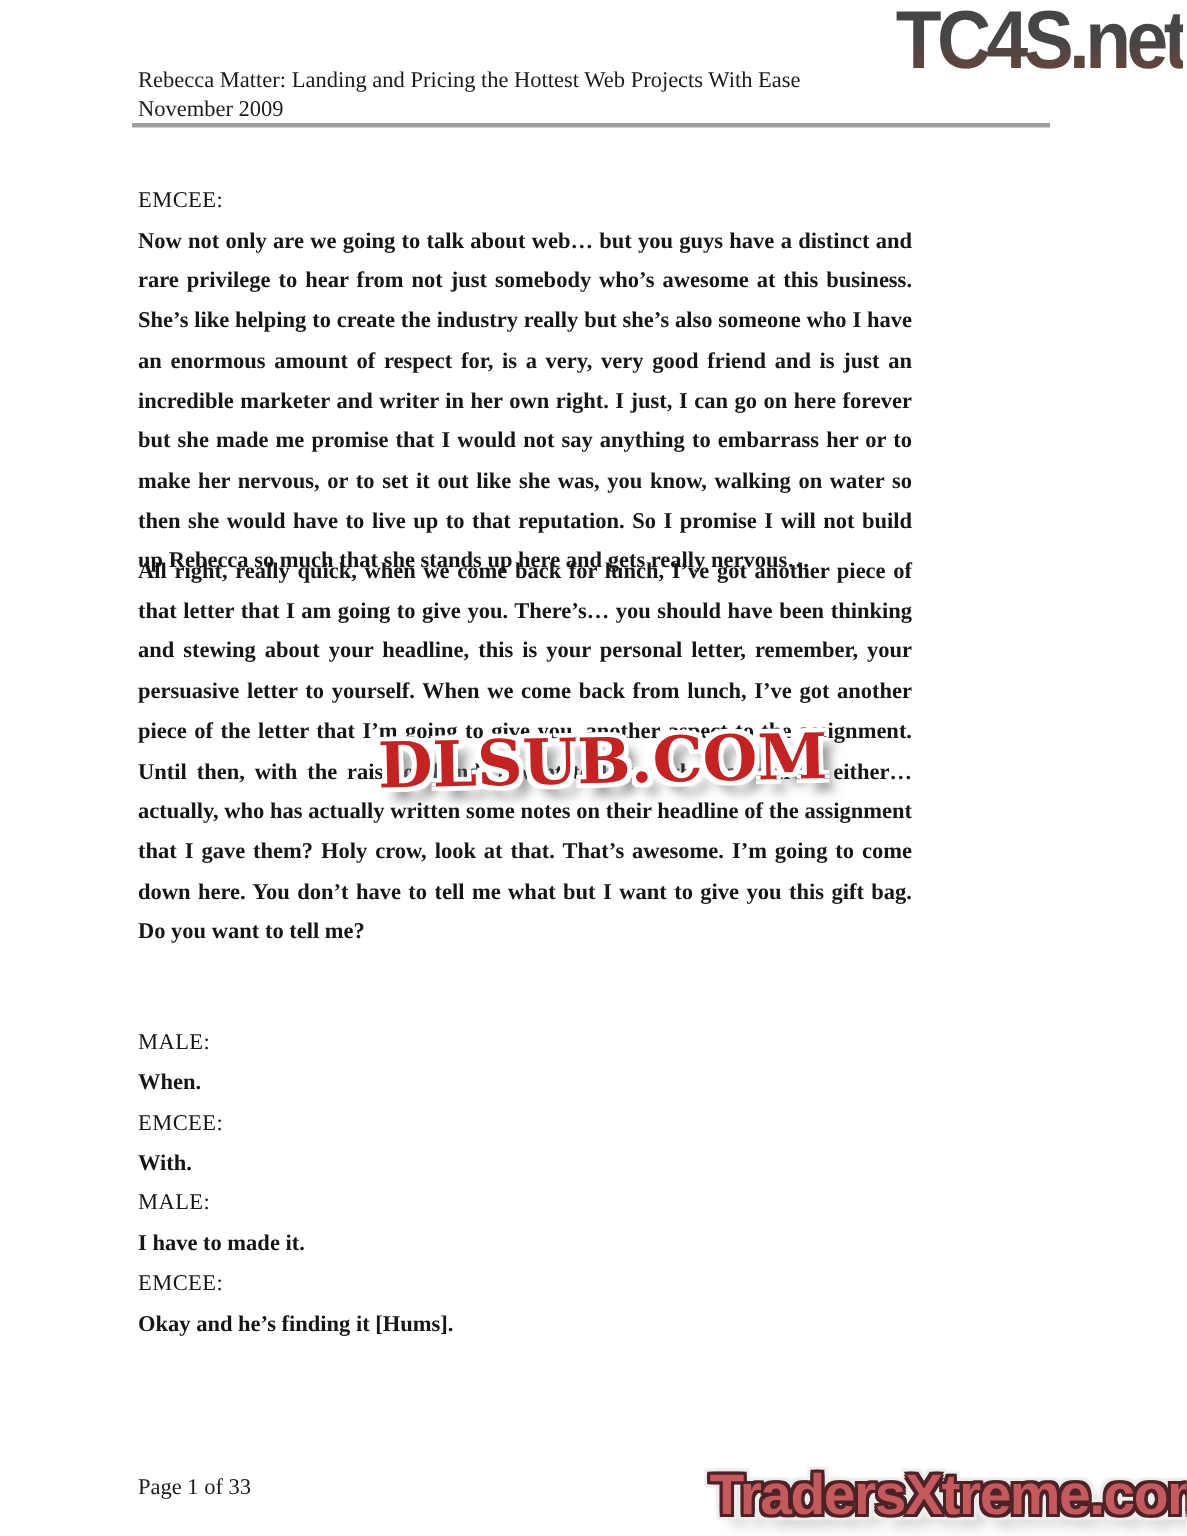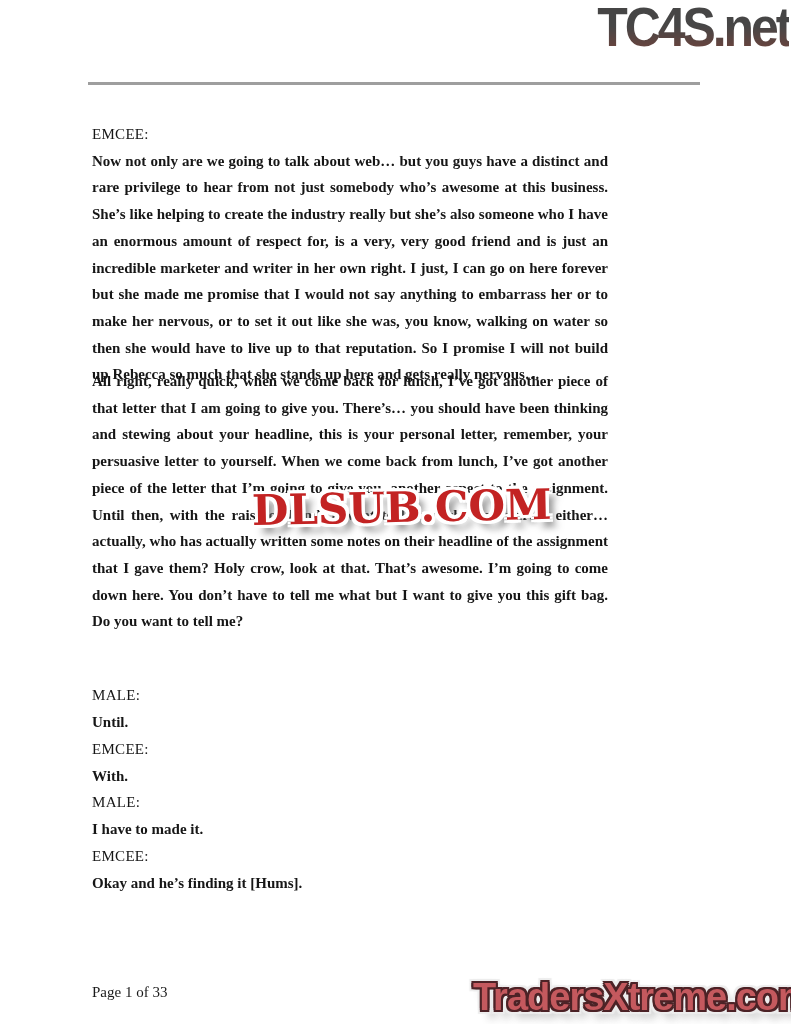--- a/index.html
+++ b/index.html
@@ -128,36 +128,40 @@
       0 -4px 1px #ededed, 0 4px 1px #ededed,
       -4px 0 1px #ededed, 4px 0 1px #ededed,
       8px 8px 9px rgba(40,40,40,0.35);
   }
 </style>
 </head>
 <body>
 
 <div class="page">
 
+  <div class="header-block">
+    <div>Rebecca Matter: Landing and Pricing the Hottest Web Projects With Ease</div>
+    <div>November 2009</div>
+  </div>
   <div class="tc4s-logo">TC4S.net</div>
   <div class="header-rule"></div>
 
   <div class="entry e1">
     <div class="speaker">EMCEE:</div>
     <div class="speech">Now not only are we going to talk about web… but you guys have a distinct and rare privilege to hear from not just somebody who’s awesome at this business. She’s like helping to create the industry really but she’s also someone who I have an enormous amount of respect for, is a very, very good friend and is just an incredible marketer and writer in her own right.  I just, I can go on here forever but she made me promise that I would not say anything to embarrass her or to make her nervous, or to set it out like she was, you know, walking on water so then she would have to live up to that reputation. So I promise I will not build up Rebecca so much that she stands up here and gets really nervous…</div>
   </div>
 
   <div class="entry e2">
     <div class="speaker"></div>
     <div class="speech">All right, really quick, when we come back for lunch, I’ve got another piece of that letter that I am going to give you. There’s… you should have been thinking and stewing about your headline, this is your personal letter, remember, your persuasive letter to yourself. When we come back from lunch, I’ve got another piece of the letter that I’m going to give you, another aspect to the assignment. Until then, with the raise of hand, I want to know who has started either… actually, who has actually written some notes on their headline of the assignment that I gave them? Holy crow, look at that. That’s awesome. I’m going to come down here. You don’t have to tell me what but I want to give you this gift bag. Do you want to tell me?</div>
   </div>
 
   <div class="entry e3 short">
     <div class="speaker">MALE:</div>
-    <div class="speech">Until.</div>
+    <div class="speech">When.</div>
   </div>
 
   <div class="entry e4 short">
     <div class="speaker">EMCEE:</div>
     <div class="speech">With.</div>
   </div>
 
   <div class="entry e5 short">
     <div class="speaker">MALE:</div>
     <div class="speech">I have to made it.</div>

